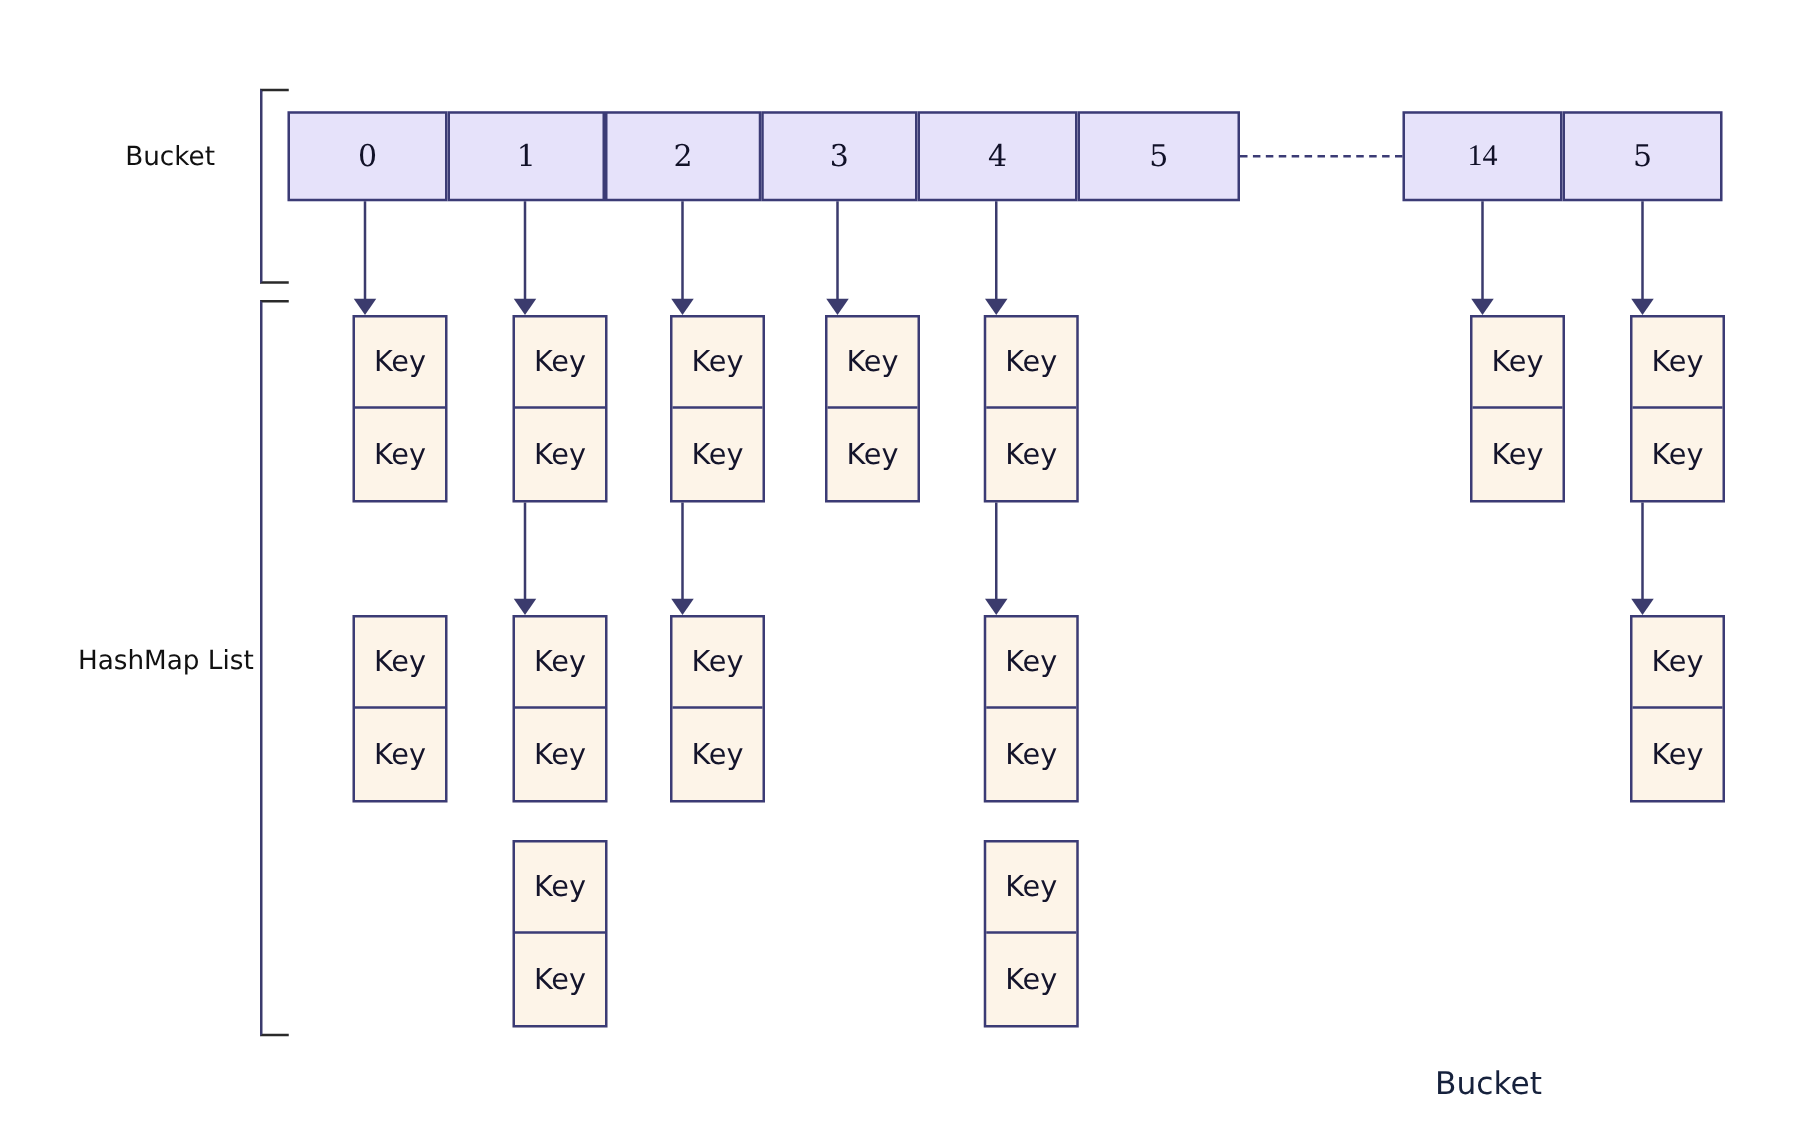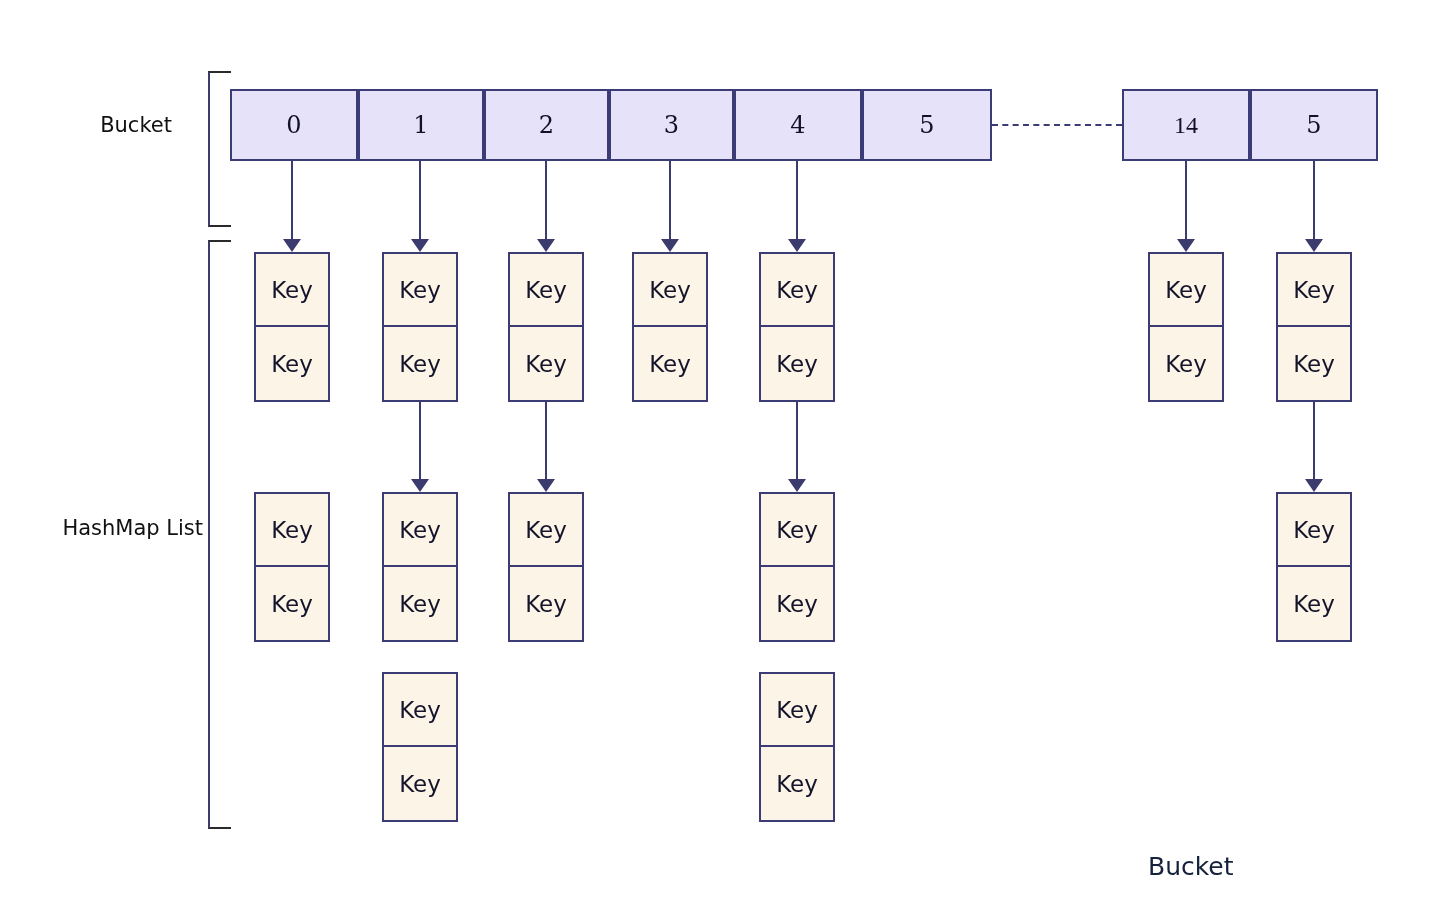--- a/index.html
+++ b/index.html
@@ -83,20 +83,21 @@
   }
 
   
   .node {
     position: absolute;
     width: 76px;
     height: 150px;
     border: 2.5px solid #3b3b75;
     background: #fdf4e8;
     box-sizing: border-box;
+    margin-left: 28px;
   }
   .node .key-cell {
     height: 50%;
     box-sizing: border-box;
     display: flex;
     align-items: center;
     justify-content: center;
     color: #14142b;
     font-size: 23px;
   }

